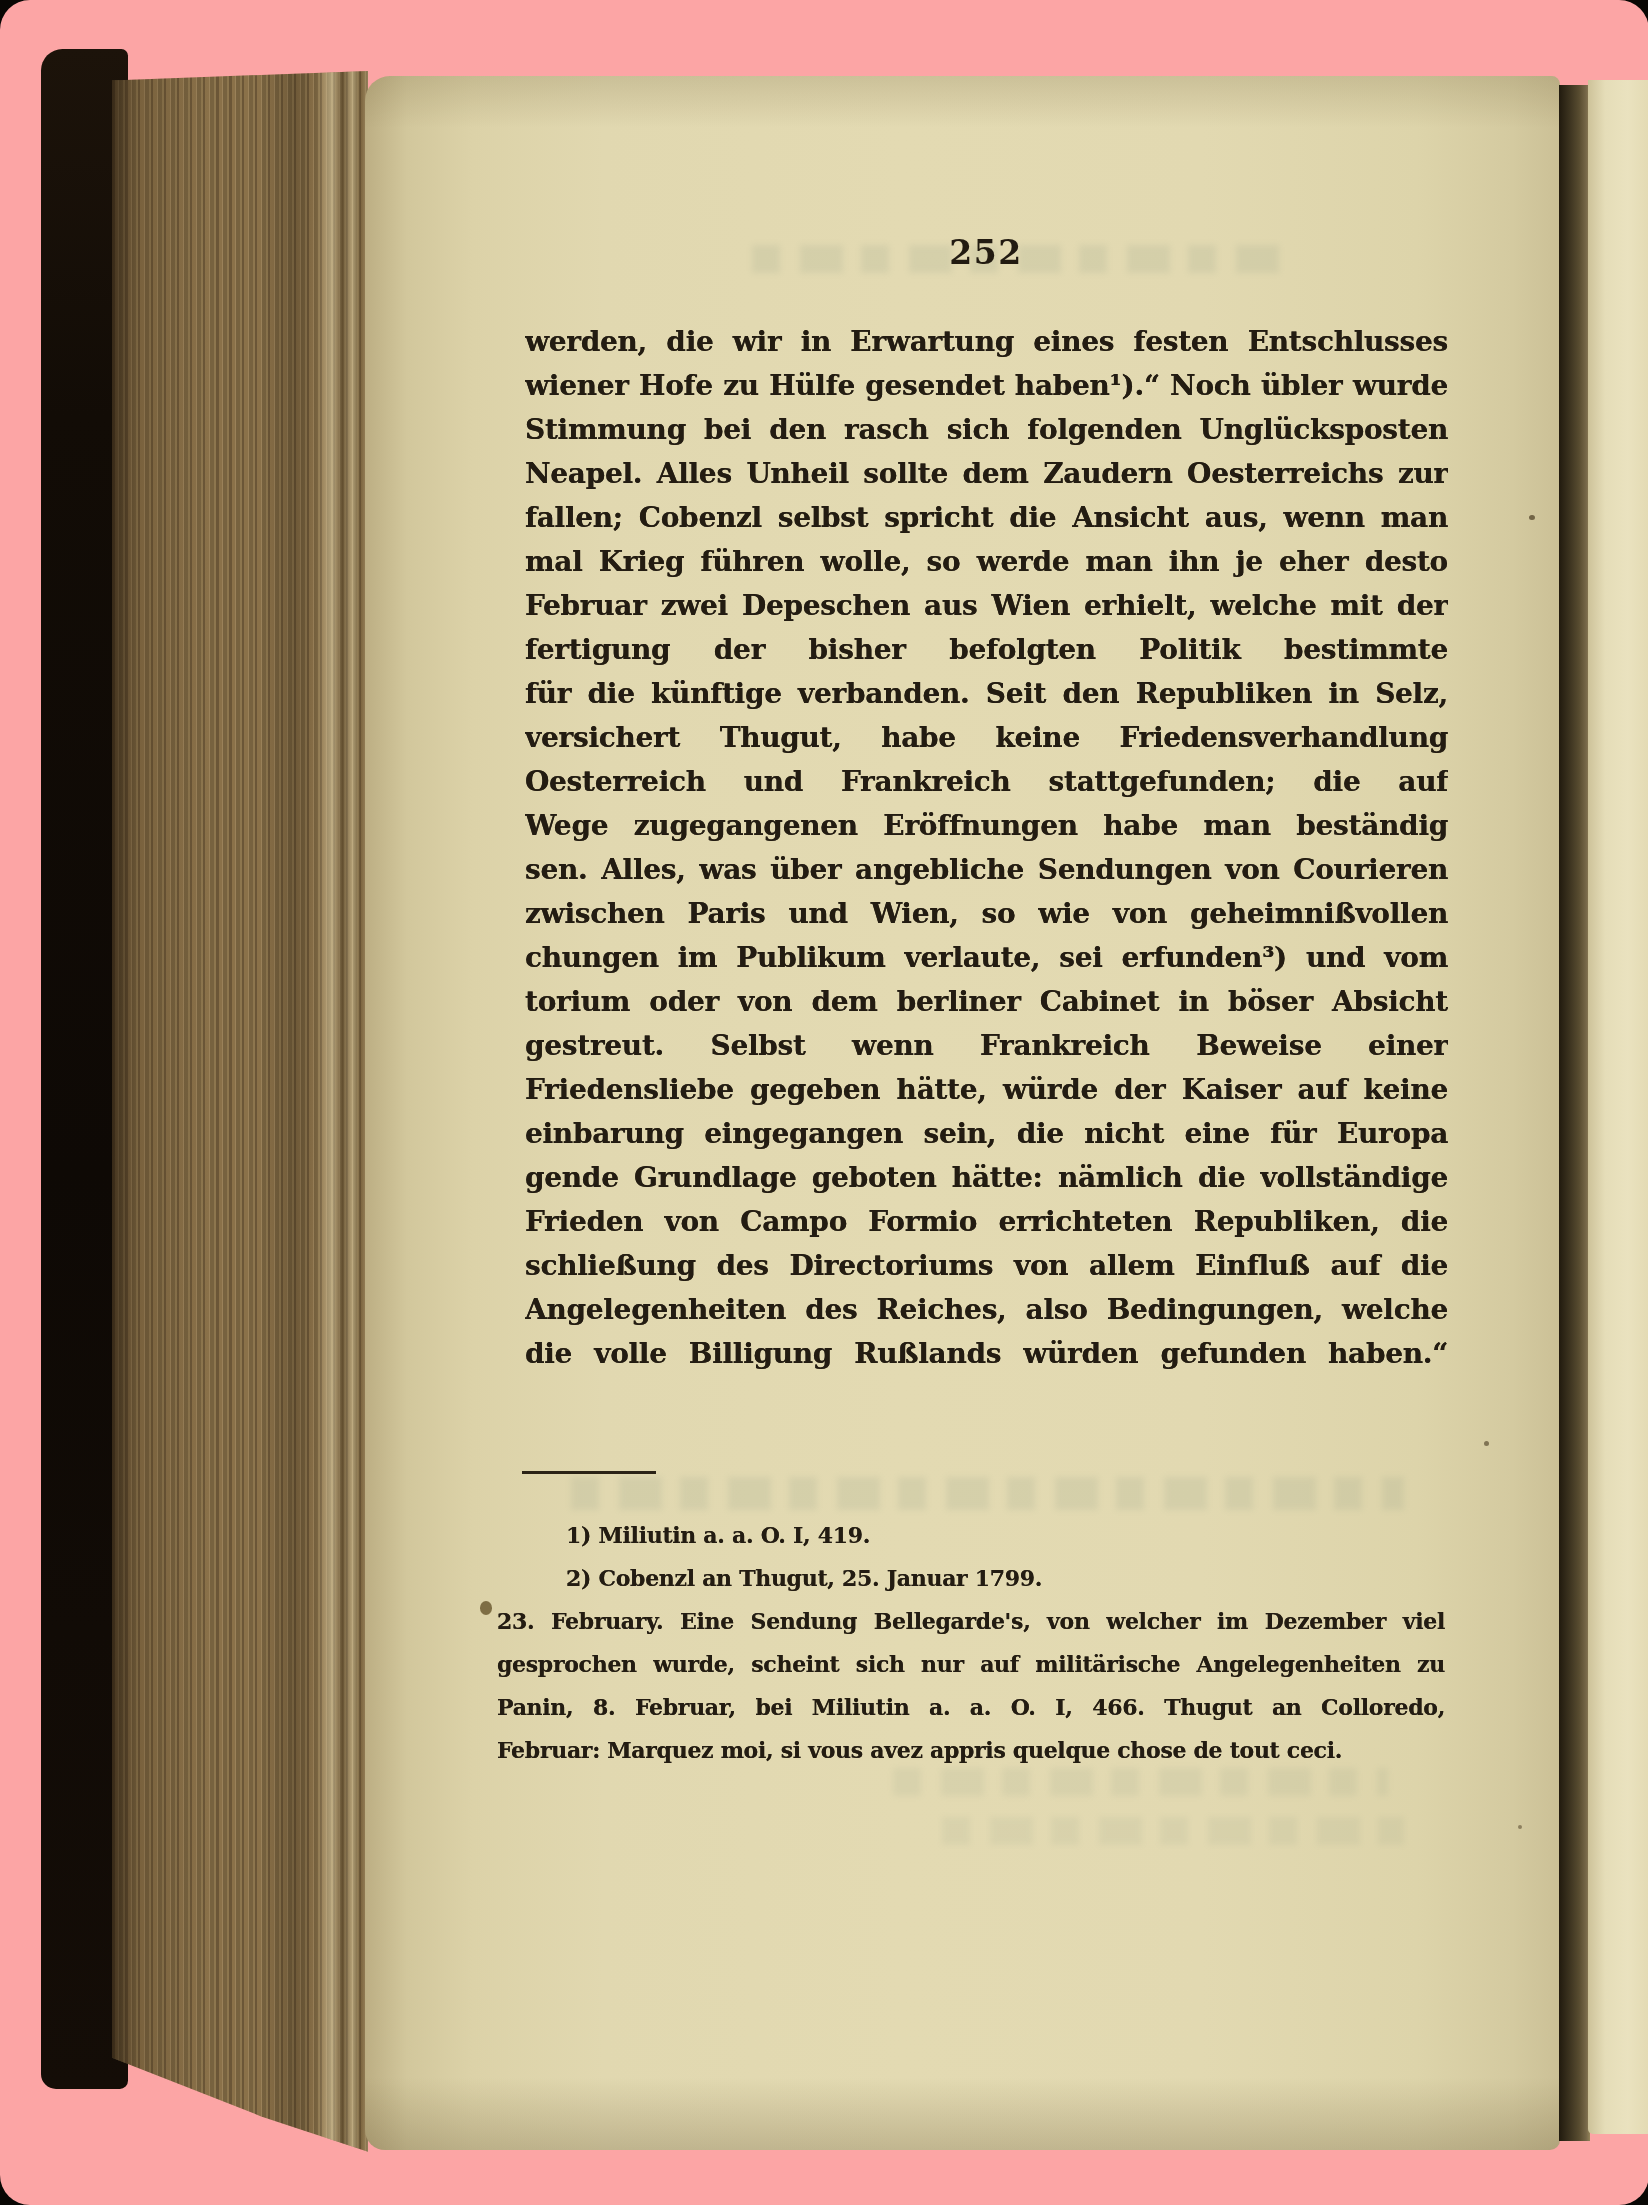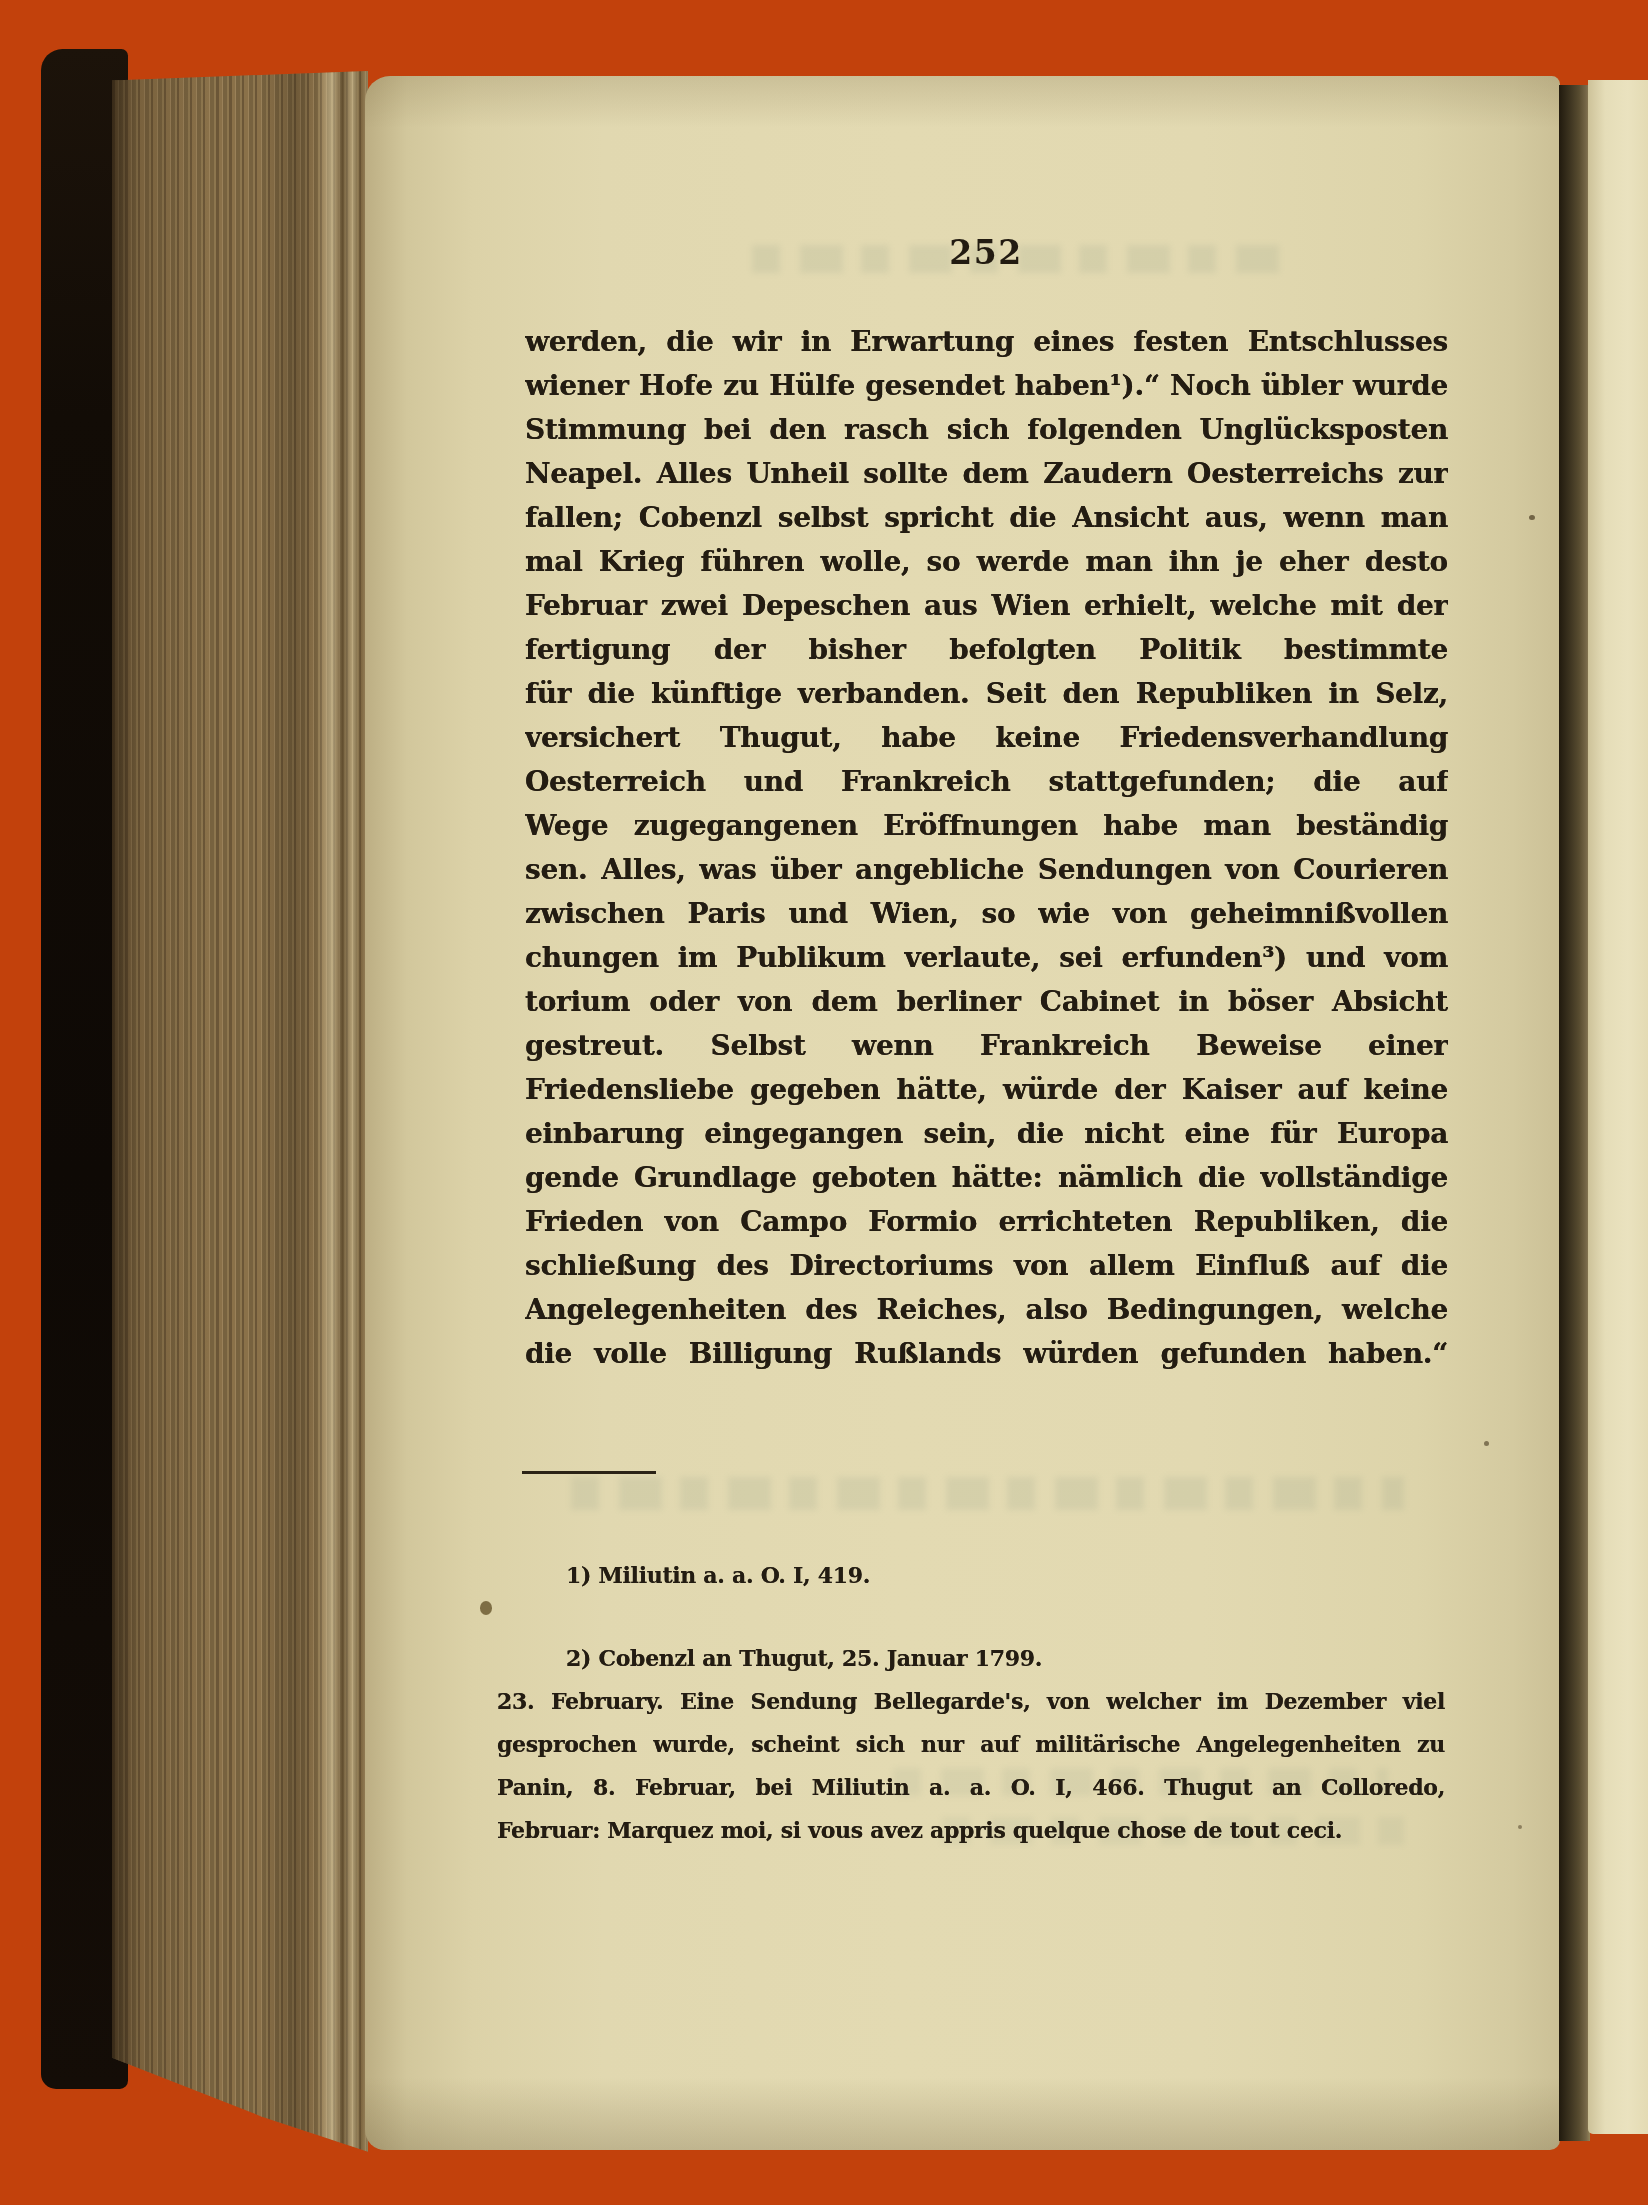--- a/index.html
+++ b/index.html
@@ -2,21 +2,21 @@
 <html style="font-size:13px"><head>
 <meta charset="utf-8">
 <style>
   html, body {
     margin: 0; padding: 0;
     width: 1649px; height: 2205px;
     background: #090704;
     overflow: hidden;
     font-family: "DejaVu Serif", "Liberation Serif", serif;
   }
-  .scene { position: relative; width: 1649px; height: 2205px; background: #c2410c; }
+  .scene { position: relative; width: 1649px; height: 2205px; background: #fca5a5; border-radius: 30px; }
 
   
   .cover-edge {
     position: absolute; left: 41px; top: 49px; width: 87px; height: 2040px;
     background: linear-gradient(180deg, #1c130a 0%, #120c06 18%, #0e0905 55%, #140d07 100%);
     border-radius: 21.4px 6.6px 8.2px 15px;
   }
 
   
   .page-stack {
@@ -82,21 +82,21 @@
     position: absolute; left: 157px; top: 1395px; width: 134px; height: 3.3px;
     background: #2b2316;
   }
 
   .footnotes {
     position: absolute; left: 132px; top: 1438px; width: 948px;
     font-size: 22px; font-weight: bold; letter-spacing: -0.3px;
     text-shadow: 0 0 0.5px rgba(32,24,12,0.8);
   }
   .fn-line { height: 43px; line-height: 43px; overflow: hidden; text-align: left; }
-  .fn-line.indent { padding-left: 69px; margin-top: 40px; }
+  .fn-line.indent { padding-left: 69px; }
   .fn-line.just { text-align: justify; }
   .fn-line.just::after { content: ""; display: inline-block; width: 100%; }
   .fn-line.indent.just { padding-left: 0; text-indent: 69px; }
 
   
   .ghost {
     position: absolute; filter: blur(3.3px); opacity: 0.14; pointer-events: none;
     background: repeating-linear-gradient(90deg,
       rgba(120,140,120,0.9) 0 28px, rgba(0,0,0,0) 28px 48px,
       rgba(120,140,120,0.9) 48px 91px, rgba(0,0,0,0) 91px 109px);

